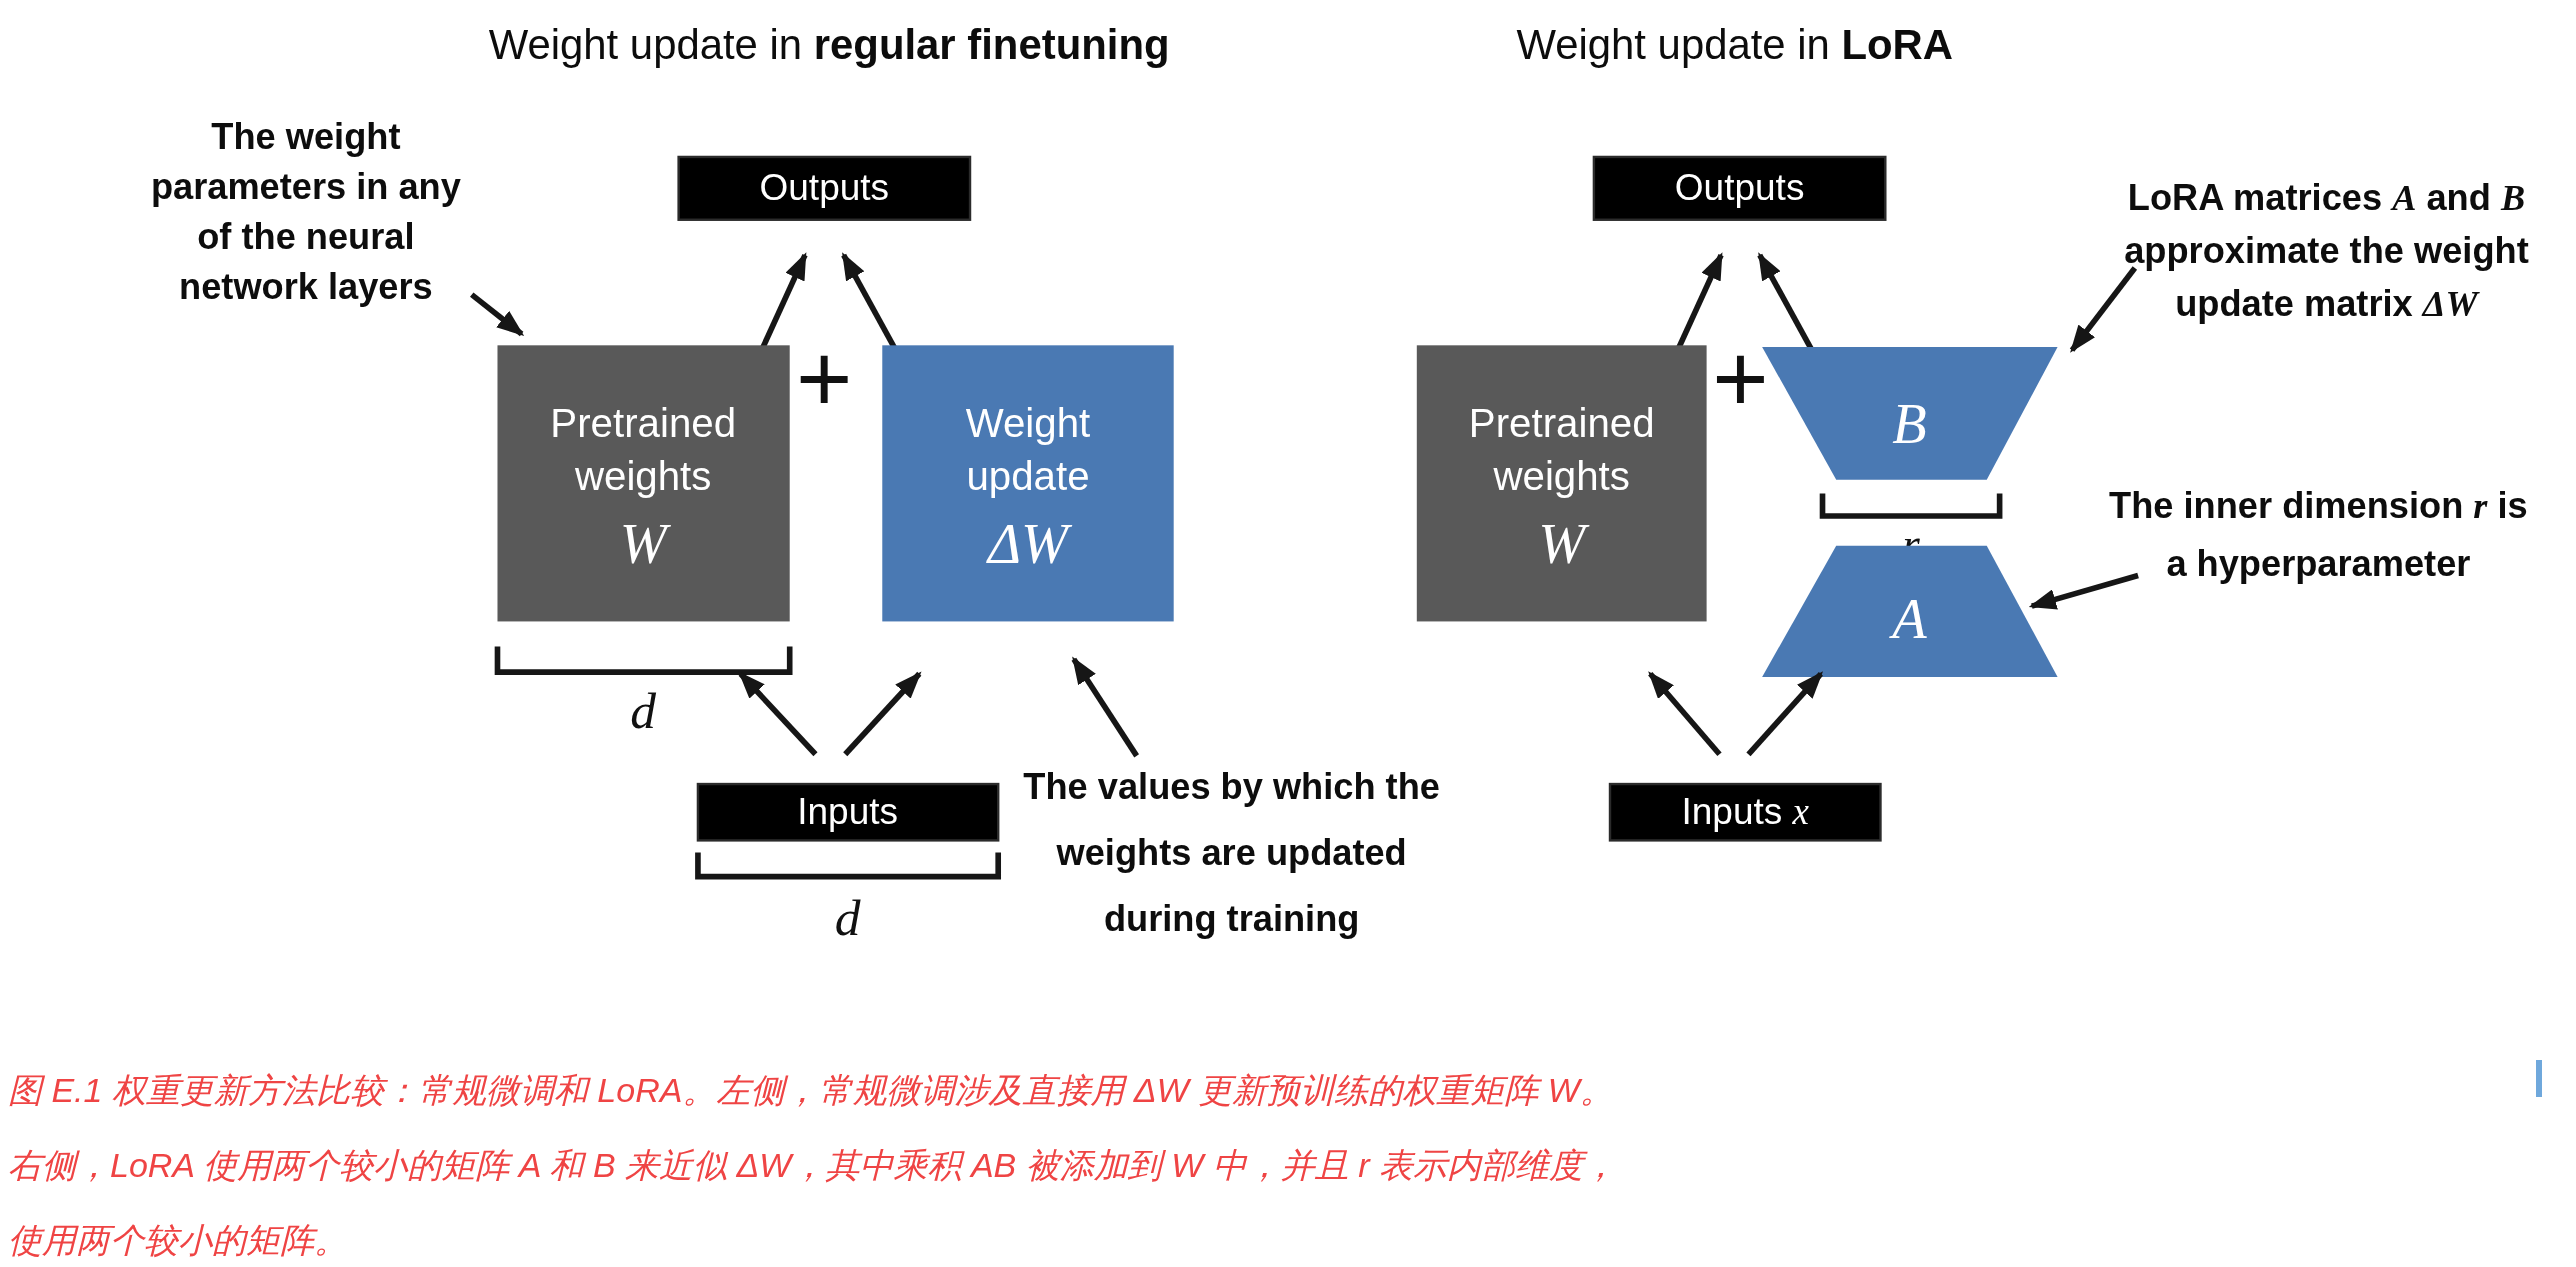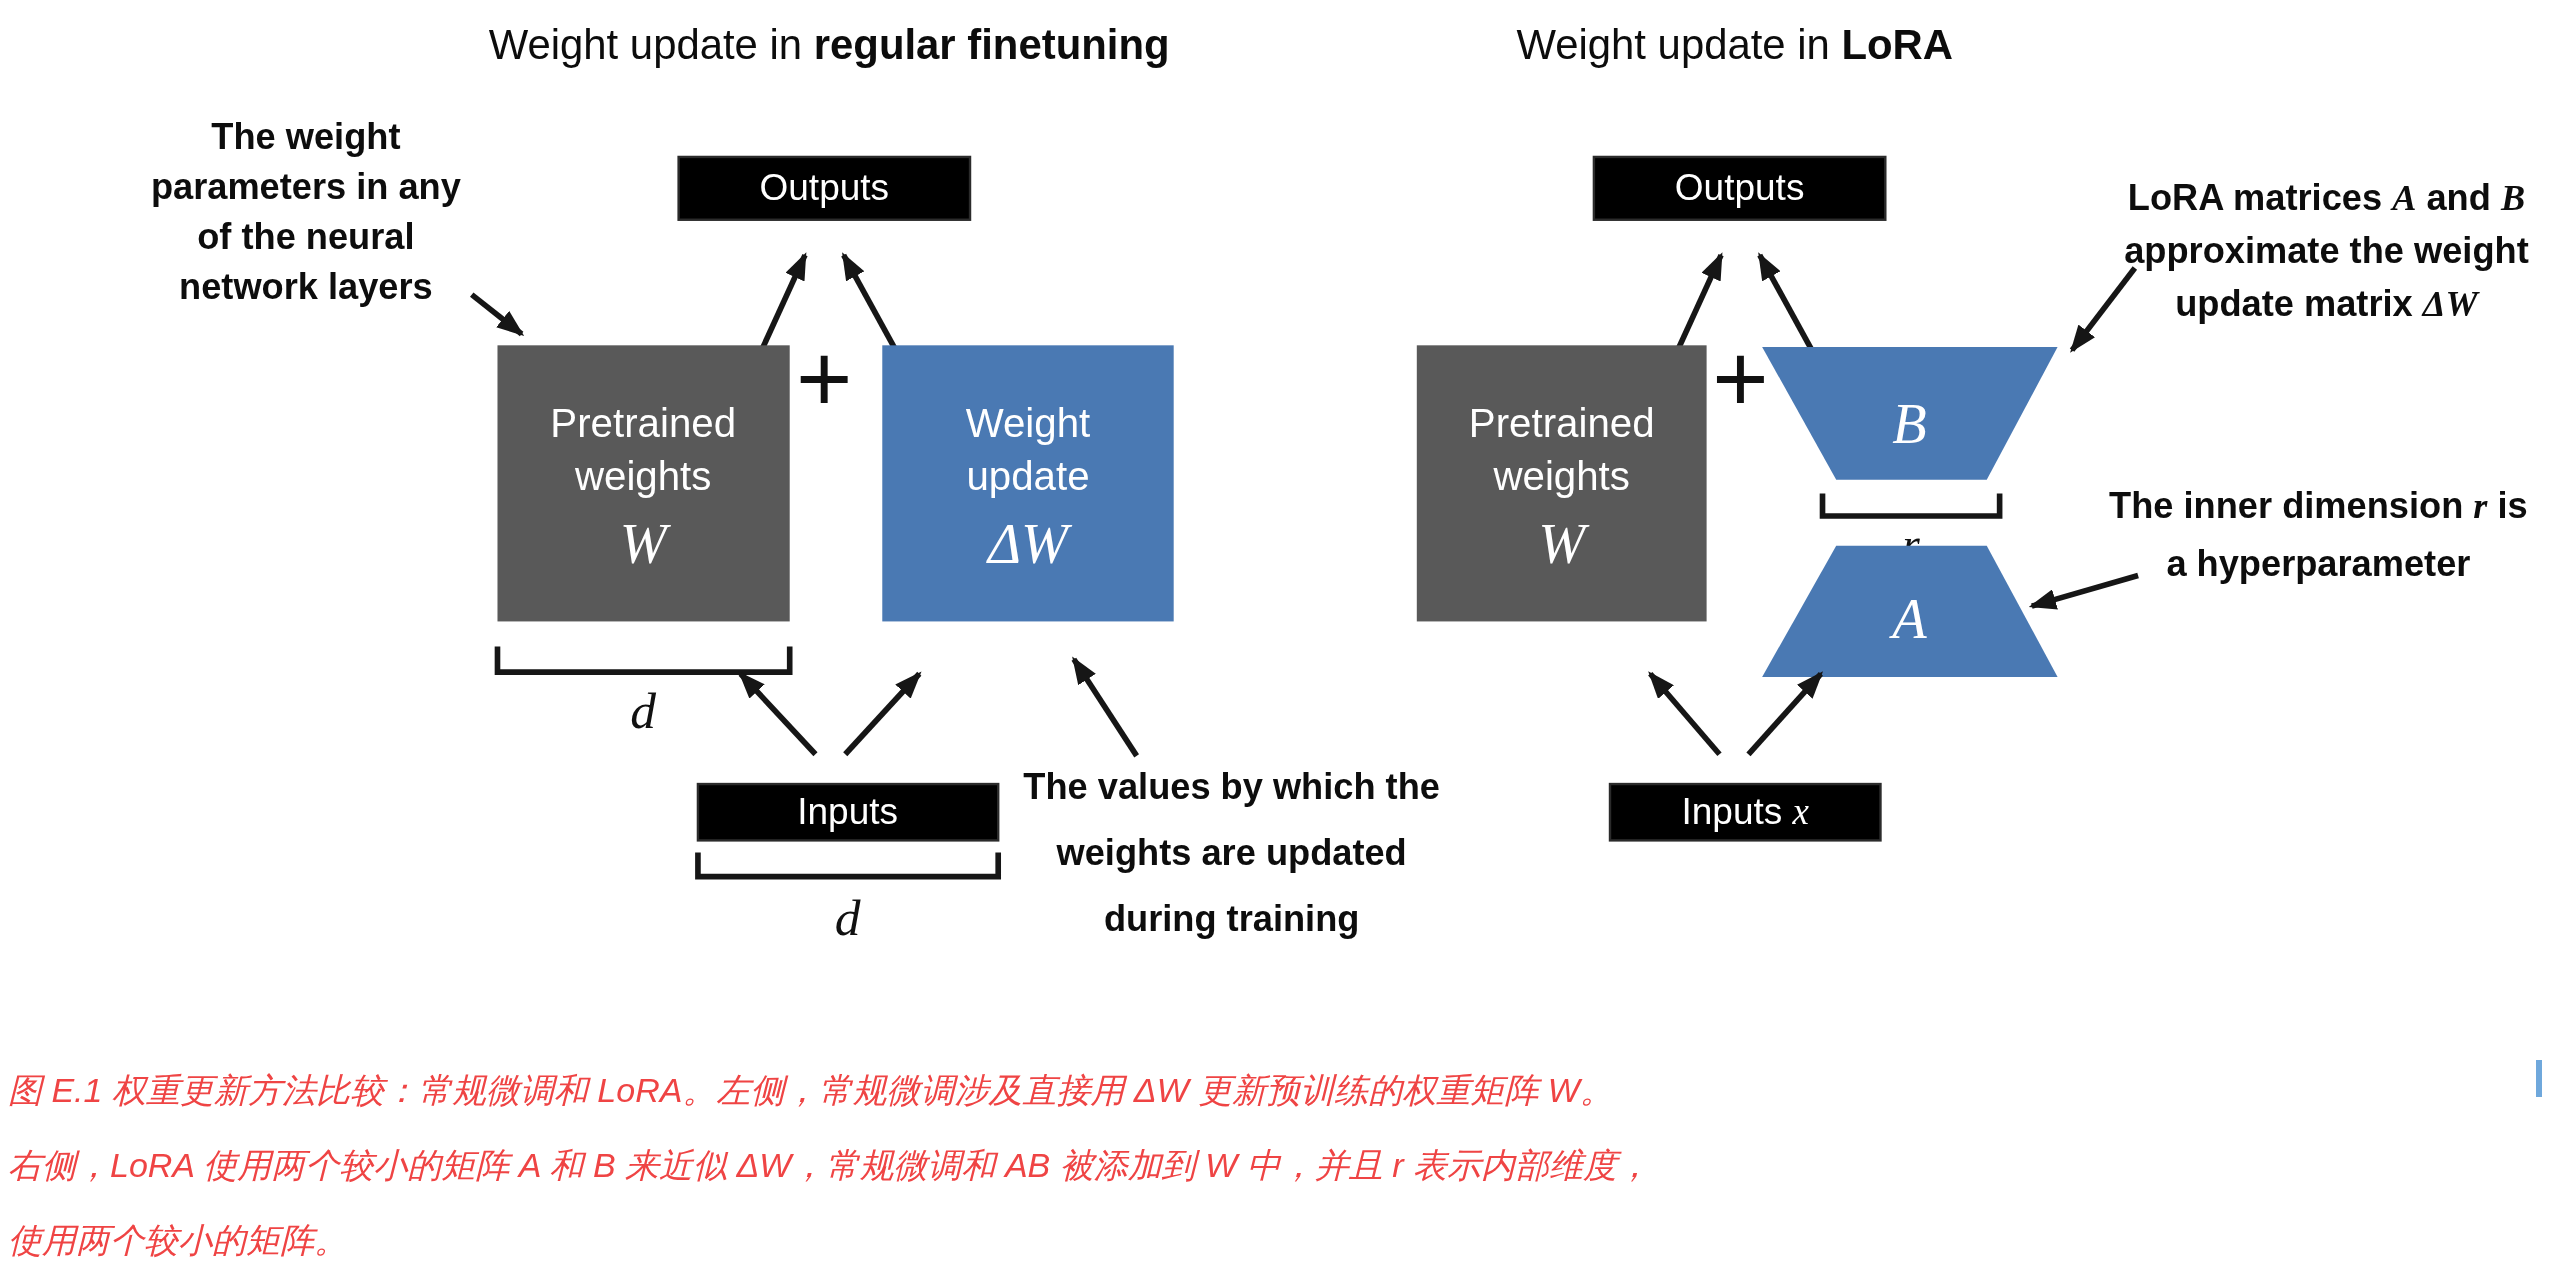--- a/index.html
+++ b/index.html
@@ -120,19 +120,19 @@
 
   <line class="ln" x1="2136" y1="922" x2="2050" y2="822" marker-end="url(#ah)"></line>
   <line class="ln" x1="2172" y1="922" x2="2262" y2="822" marker-end="url(#ah)"></line>
 
   <rect class="blackbox" x="2000" y="959" width="336" height="70"></rect>
   <text class="t-boxlabel" x="2168" y="1009" text-anchor="middle"><tspan>Inputs </tspan><tspan class="t-mathnote" style="fill:#ffffff;">x</tspan></text>
 </svg>
 
 <div id="caption">
   <div>图 E.1 权重更新方法比较：常规微调和 LoRA。左侧，常规微调涉及直接用 ΔW 更新预训练的权重矩阵 W。</div>
-  <div>右侧，LoRA 使用两个较小的矩阵 A 和 B 来近似 ΔW，常规微调和 AB 被添加到 W 中，并且 r 表示内部维度，</div>
+  <div>右侧，LoRA 使用两个较小的矩阵 A 和 B 来近似 ΔW，其中乘积 AB 被添加到 W 中，并且 r 表示内部维度，</div>
   <div>使用两个较小的矩阵。</div>
 </div>
 <div id="cursor"></div>
 
 </div>
 
 
 </body></html>

